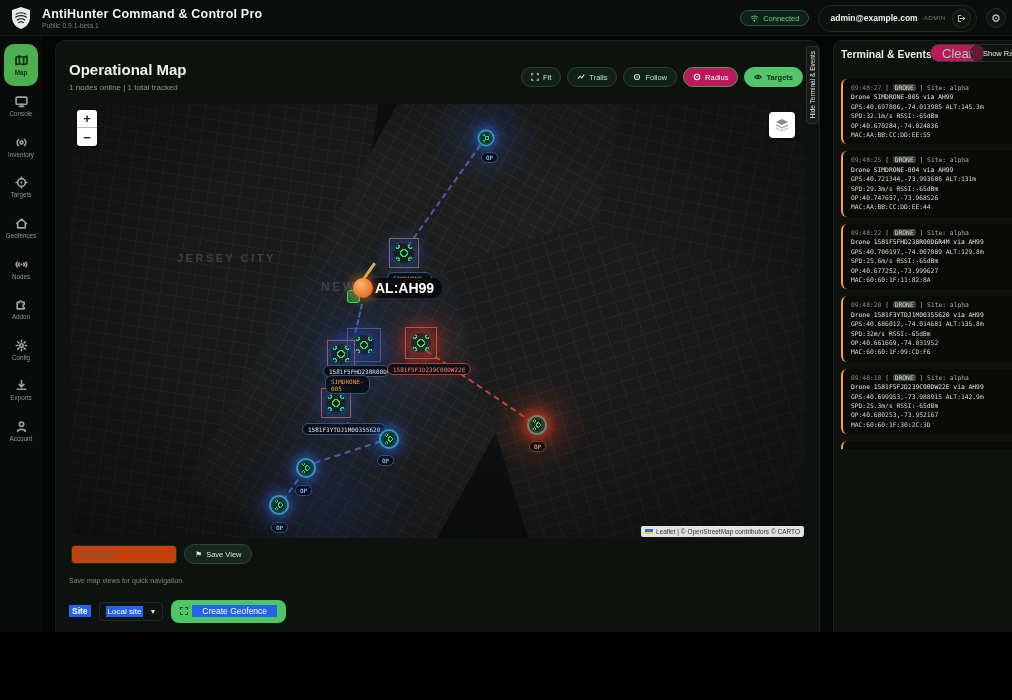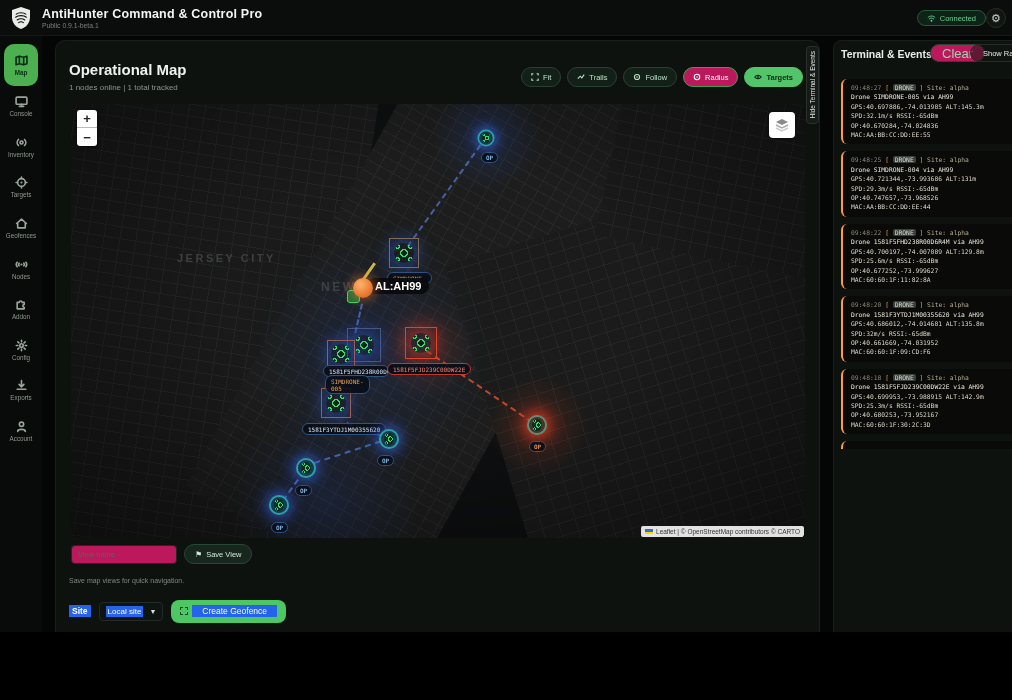--- a/index.html
+++ b/index.html
@@ -7,21 +7,21 @@
   .page { position:relative; width:1012px; height:632px; background:#040605; overflow:hidden;
           font-family:"Liberation Sans",sans-serif; color:#e8ebe8; }
 
   
   .hdr { position:absolute; left:0; top:0; width:1012px; height:36px; background:#0a0d0b;
          border-bottom:1px solid #151a16; display:flex; align-items:center; z-index:50; }
   .logo { width:24px; height:24px; margin-left:9px; flex:0 0 auto; }
   .hdr-titles { margin-left:9px; }
   .hdr-title { font-size:12.5px; font-weight:bold; color:#f2f4f1; letter-spacing:.2px; }
   .hdr-sub { font-size:6.8px; color:#78817a; margin-top:1px; }
-  .hdr-right { position:absolute; right:6px; top:0; height:36px; display:flex; align-items:center; gap:0; }
+  .hdr-right { position:absolute; right:6px; top:0; height:36px; display:flex; align-items:center; gap:9px; }
   .conn-pill { display:flex; align-items:center; gap:4px; height:16px; padding:0 9px; border-radius:9px;
                background:#0e2318; border:1px solid #27583a; color:#66cf88; font-size:7.5px; }
   .user-pill { display:flex; align-items:center; gap:6px; height:27px; padding:0 5px 0 11px; border-radius:14px;
                background:#0c110e; border:1px solid #20271f; }
   .user-email { font-size:8.5px; font-weight:bold; color:#eef1ee; }
   .user-role { font-size:6px; color:#727c74; letter-spacing:.6px; }
   .iconbtn { width:19px; height:19px; border-radius:50%; border:1px solid #2a322c; background:#10150f;
              display:flex; align-items:center; justify-content:center; color:#cfd6d0; }
   .gearbtn { width:20px; height:20px; border-radius:50%; background:#10150f; border:1px solid #262d27;
              display:flex; align-items:center; justify-content:center; font-size:11px; color:#c9cfc9; }
@@ -101,41 +101,41 @@
   .pill { position:absolute; background:rgba(8,12,22,.88); border:1px solid #2f5380; border-radius:7px;
           padding:1.5px 5px; font:6px "DejaVu Sans Mono",monospace; color:#d7e4f2; white-space:nowrap; overflow:hidden; }
   .pill.redp { border-color:#c2372b; color:#ff8070; z-index:6; }
   .pill.simp { color:#e8a050; line-height:7px; text-align:left; }
   .node-alert { position:absolute; width:20px; height:20px; border-radius:50%;
                 background:radial-gradient(circle at 38% 32%, #ffb36b, #e6702a 70%);
                 box-shadow:0 0 10px 3px rgba(240,120,40,.45); z-index:8; }
   .node-green { position:absolute; width:13px; height:13px; border-radius:3px; background:#1e6e38;
                 border:1px solid #2be06c; z-index:7; }
   .tooltip { position:absolute; background:rgba(9,10,14,.93); border-radius:9px; padding:2px 8px;
-             font-size:11px; font-weight:bold; color:#fff; z-index:7; white-space:nowrap; }
+             font-size:14px; font-weight:bold; color:#fff; z-index:7; white-space:nowrap; }
 
   .zoomctl { position:absolute; left:6px; top:6px; width:20px; border-radius:3px; overflow:hidden;
              box-shadow:0 1px 3px rgba(0,0,0,.6); z-index:20; }
   .zbtn { width:20px; height:18px; background:#fff; color:#222; font-size:13px; font-weight:bold;
           display:flex; align-items:center; justify-content:center; cursor:pointer; }
   .zbtn:first-child { border-bottom:1px solid #bbb; }
   .layersctl { position:absolute; left:698px; top:8px; width:26px; height:26px; background:#fff; border-radius:4px;
                display:flex; align-items:center; justify-content:center; box-shadow:0 1px 3px rgba(0,0,0,.6); z-index:20; cursor:pointer; }
   .attr { position:absolute; right:1px; bottom:1px; height:11px; background:rgba(255,255,255,.88);
           display:flex; align-items:center; gap:3px; padding:0 4px; font-size:6.5px; color:#333; border-radius:2px; z-index:20; }
   .uaflag { width:8px; height:5px; display:inline-block; background:linear-gradient(#2f6fd6 50%, #ffd500 50%); }
 
   
   .hide-tab { position:absolute; left:806px; top:46px; width:13px; height:78px; background:#161b17;
               border:1px solid #2a302b; border-radius:4px; display:flex; align-items:center; justify-content:center;
               z-index:30; cursor:pointer; }
   .hide-tab span { writing-mode:vertical-rl; transform:rotate(180deg); font-size:6.5px; color:#dfe3de; white-space:nowrap; }
 
   
-  .vn-input { position:absolute; left:15px; top:504px; width:106px; height:19px; background:#be185d;
+  .vn-input { position:absolute; left:15px; top:504px; width:106px; height:19px; background:#c2410c;
               border:1px solid #232a26; border-radius:4px; color:#cfd6cf; font-size:7.5px; padding:0 6px;
               font-family:"Liberation Sans",sans-serif; }
   .vn-input::placeholder { color:#5a635c; }
   .saveview { position:absolute; left:128px; top:503px; height:20px; display:flex; align-items:center; gap:4px;
               padding:0 10px; border-radius:10px; background:#17271d; border:1px solid #2b4634; color:#cfe9d6;
               font-size:7.5px; cursor:pointer; }
   .helper { position:absolute; left:13px; top:536px; font-size:7px; color:#7d877f; }
   .site-row { position:absolute; left:13px; top:558px; height:24px; display:flex; align-items:center; gap:8px; }
   .sel-hl { background:#2563eb; color:#fff; }
   .site-lb { font-size:8.5px; font-weight:bold; padding:1px 3px; }
@@ -181,20 +181,29 @@
       <div class="hdr-sub">Public 0.9.1-beta.1</div>
     </div>
     <div class="hdr-right">
       <div class="conn-pill">
         <svg width="9" height="9" viewBox="0 0 12 12">
           <path d="M1.5 4.5 C4 2 8 2 10.5 4.5 M3.2 6.6 C5 5 7 5 8.8 6.6" stroke="#66cf88" stroke-width="1.3" fill="none" stroke-linecap="round"></path>
           <circle cx="6" cy="9" r="1.2" fill="#66cf88"></circle>
         </svg>
         <span>Connected</span>
       </div>
+      <div class="user-pill">
+        <span class="user-email">admin@example.com</span>
+        <span class="user-role">ADMIN</span>
+        <span class="iconbtn">
+          <svg width="9" height="9" viewBox="0 0 12 12">
+            <path d="M5 2 H2 V10 H5 M8 4 L10.5 6 L8 8 M10 6 H4.5" stroke="#cfd6d0" stroke-width="1.2" fill="none" stroke-linecap="round" stroke-linejoin="round"></path>
+          </svg>
+        </span>
+      </div>
       <span class="gearbtn">⚙</span>
     </div>
   </div>
 
   <div class="side">
     <div class="nav-item active">
       <span class="nav-ic">
           <svg viewBox="0 0 12 12">
             <path d="M1 3 L4 2 L8 3 L11 2 V9 L8 10 L4 9 L1 10 Z M4 2 V9 M8 3 V10"></path>
           </svg>

